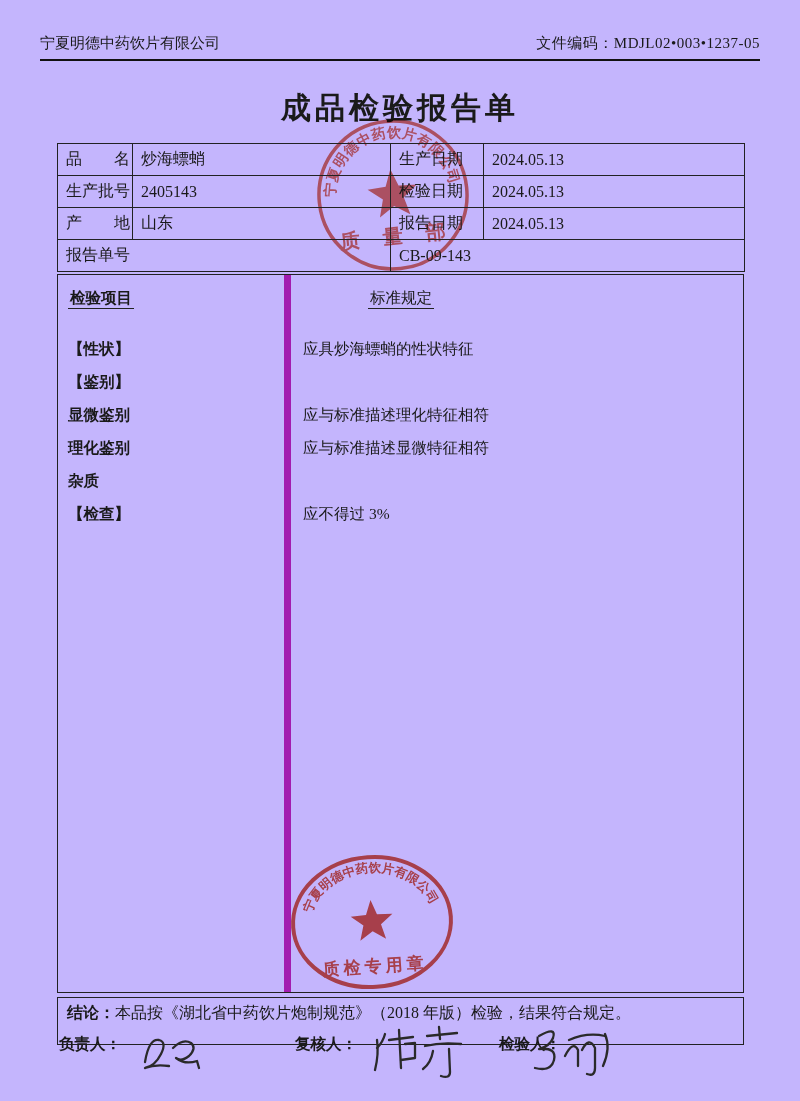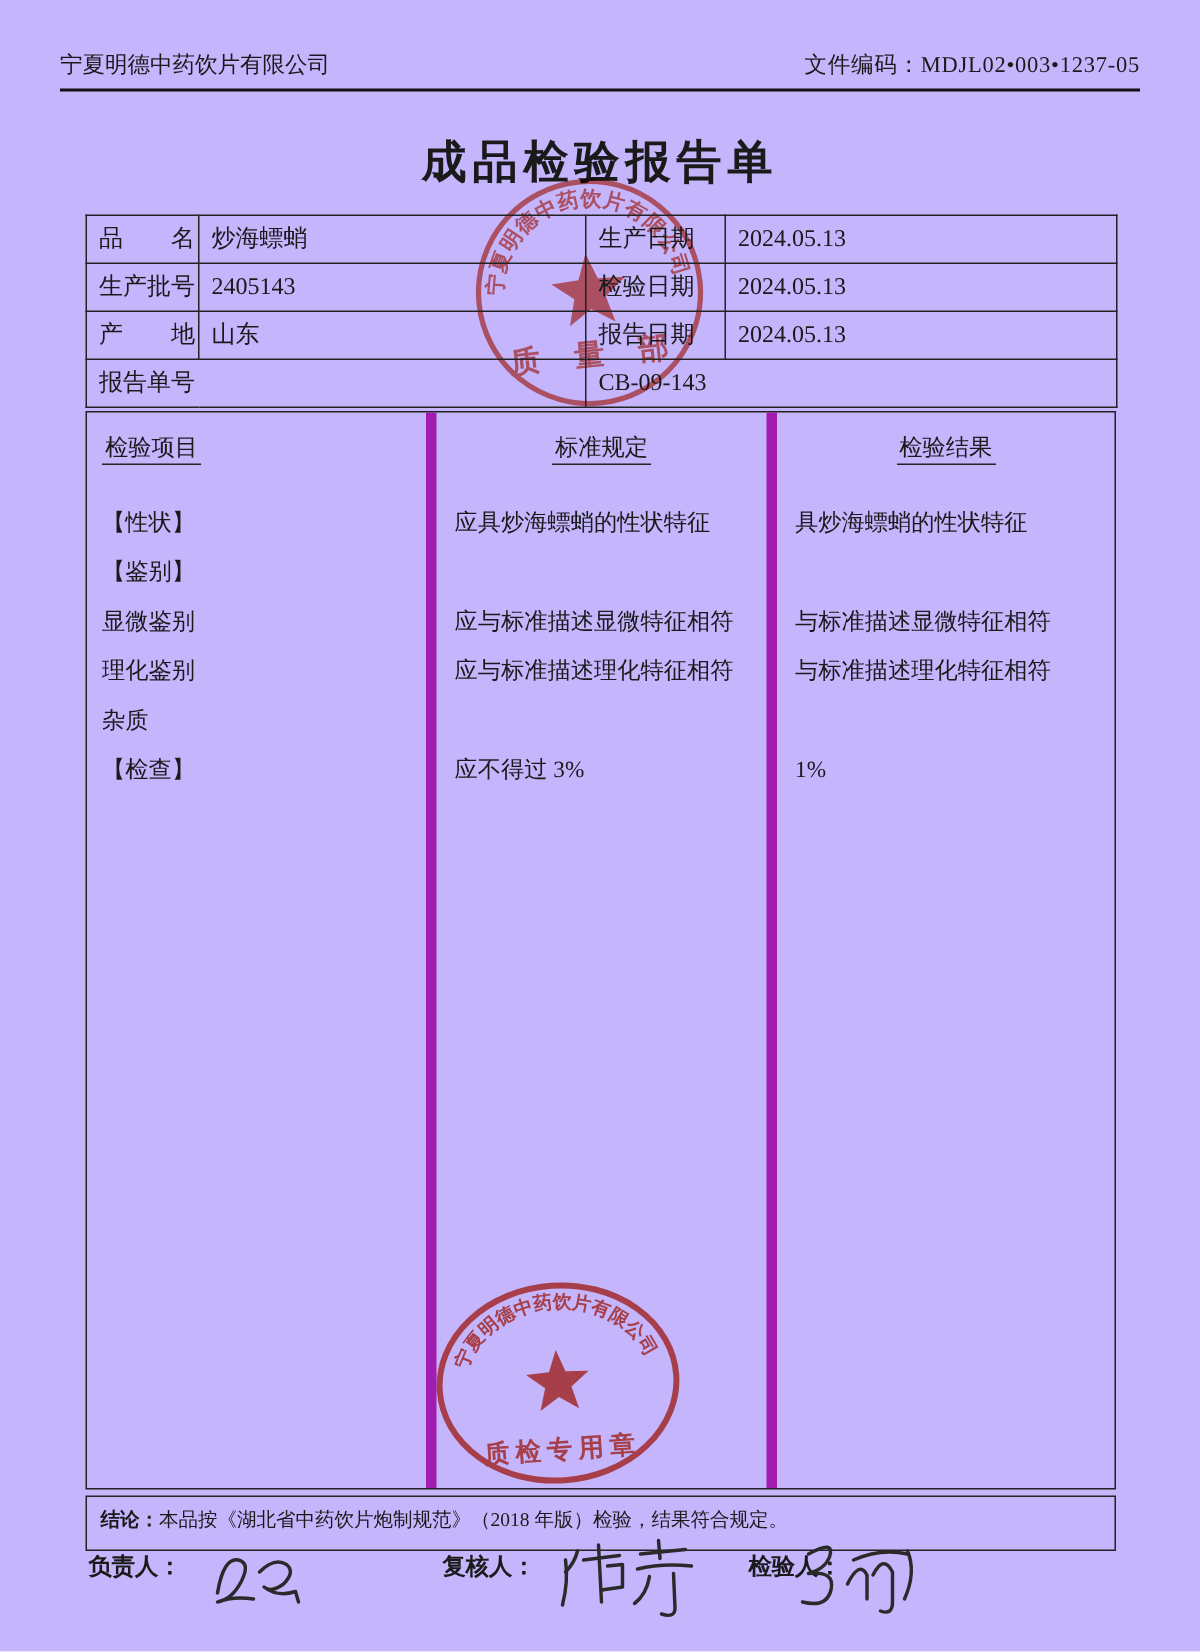--- a/index.html
+++ b/index.html
@@ -36,35 +36,35 @@
   }
   td.lbl { letter-spacing:0; }
 
   
   .insp {
     position:absolute; left:57px; top:274px; width:687px; height:719px;
     border:1.5px solid #222; display:flex; font-size:15.5px;
   }
   .insp .col { height:100%; overflow:hidden; }
   .insp .col + .col { border-left:7px solid #a21caf; }
-  .c1 { width:226px; } .c2 { width:227px; } .c3 { flex:1; }
+  .c1 { width:226px;font-weight:bold; } .c2 { width:227px; } .c3 { flex:1; }
   .col-head { height:40px; padding-top:13px; }
   .c1 .col-head { padding-left:10px; }
   .c2 .col-head, .c3 .col-head { text-align:center; }
   .col-head span { border-bottom:1px solid #222; padding:0 2px 2px 2px; }
   .body { padding-top:17px; }
   .line { height:33px; line-height:33px; white-space:nowrap; overflow:hidden; }
   .c1 .line { padding-left:10px; }
   .c2 .line, .c3 .line { padding-left:12px; }
 
   
   .conclusion {
-    position:absolute; left:57px; top:997px; width:687px; height:37px;
+    position:absolute; left:57px; top:997px; width:687px; height:48px;
     border:1.5px solid #222; line-height:30px; padding-left:9px;
-    font-size:13px; white-space:nowrap; overflow:hidden;
+    font-size:16px; white-space:nowrap; overflow:hidden;
   }
   .conclusion b { font-weight:bold; }
 
   
   .sig-row { position:absolute; left:57px; top:1032px; width:687px; height:68px; }
   .sig-label { position:absolute; top:2px; font-size:15.5px; font-weight:600; }
   .sig-label.s1 { left:2px; } .sig-label.s2 { left:238px; } .sig-label.s3 { left:442px; }
   .sig-svg { position:absolute; }
   .sig-svg path { fill:none; stroke:#2a2a2a; stroke-width:2.3; stroke-linecap:round; stroke-linejoin:round; }
   .sig1 { left:72px; top:-4px; } .sig2 { left:308px; top:-8px; } .sig3 { left:468px; top:-10px; }
@@ -140,35 +140,24 @@
         <div class="line">理化鉴别</div>
         <div class="line">杂质</div>
         <div class="line">【检查】</div>
       </div>
     </div>
     <div class="col c2">
       <div class="col-head"><span>标准规定</span></div>
       <div class="body">
         <div class="line">应具炒海螵蛸的性状特征</div>
         <div class="line"></div>
+        <div class="line">应与标准描述理化特征相符</div>
         <div class="line">应与标准描述显微特征相符</div>
-        <div class="line">应与标准描述理化特征相符</div>
         <div class="line"></div>
         <div class="line">应不得过 3%</div>
-      </div>
-    </div>
-    <div class="col c3">
-      <div class="col-head"><span>检验结果</span></div>
-      <div class="body">
-        <div class="line">具炒海螵蛸的性状特征</div>
-        <div class="line"></div>
-        <div class="line">与标准描述显微特征相符</div>
-        <div class="line">与标准描述理化特征相符</div>
-        <div class="line"></div>
-        <div class="line">1%</div>
       </div>
     </div>
   </div>
 
   <svg class="stamp stamp-bottom" width="174" height="148" viewBox="0 0 174 148">
     <ellipse cx="87" cy="74" rx="79" ry="65" fill="none" stroke="#d64737" stroke-width="4"></ellipse>
     <path id="arcBottom" d="M 27.1 61.1 A 62 50 0 0 1 146.9 61.1" fill="none"></path>
     <text font-size="12.5" fill="#d64737" letter-spacing="0">
       <textPath href="#arcBottom" startOffset="50%" text-anchor="middle">宁夏明德中药饮片有限公司</textPath>
     </text>

